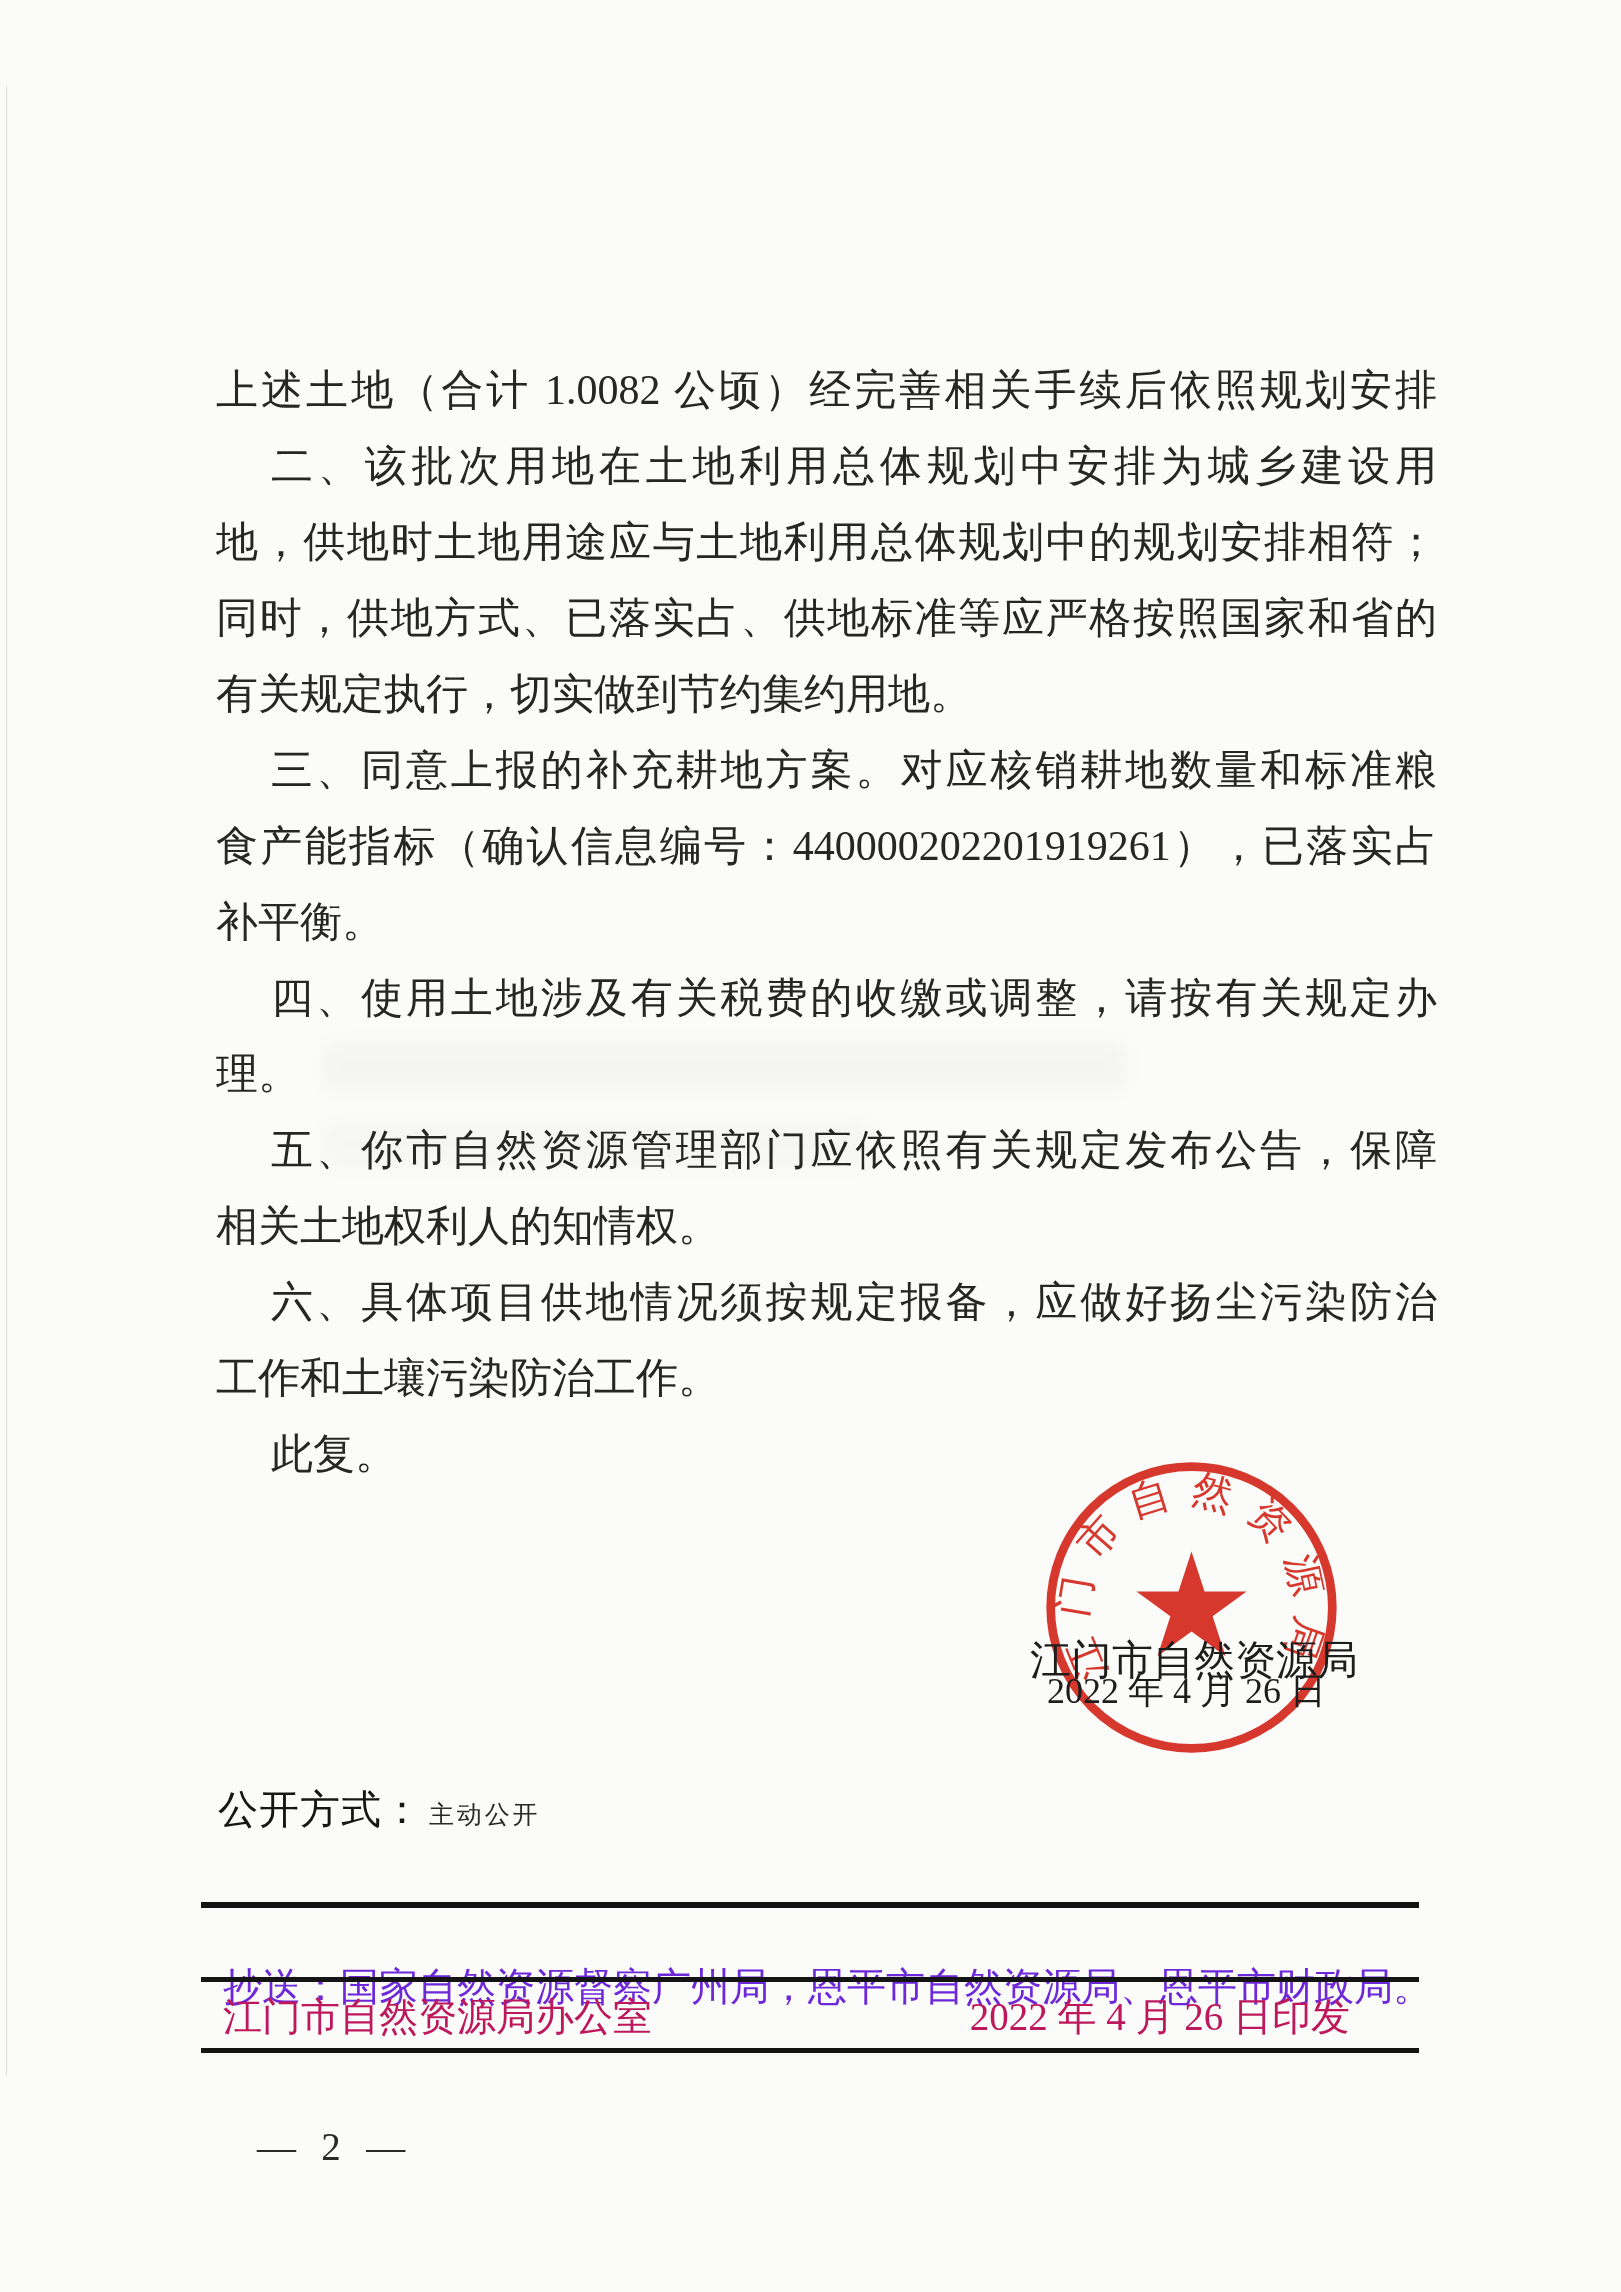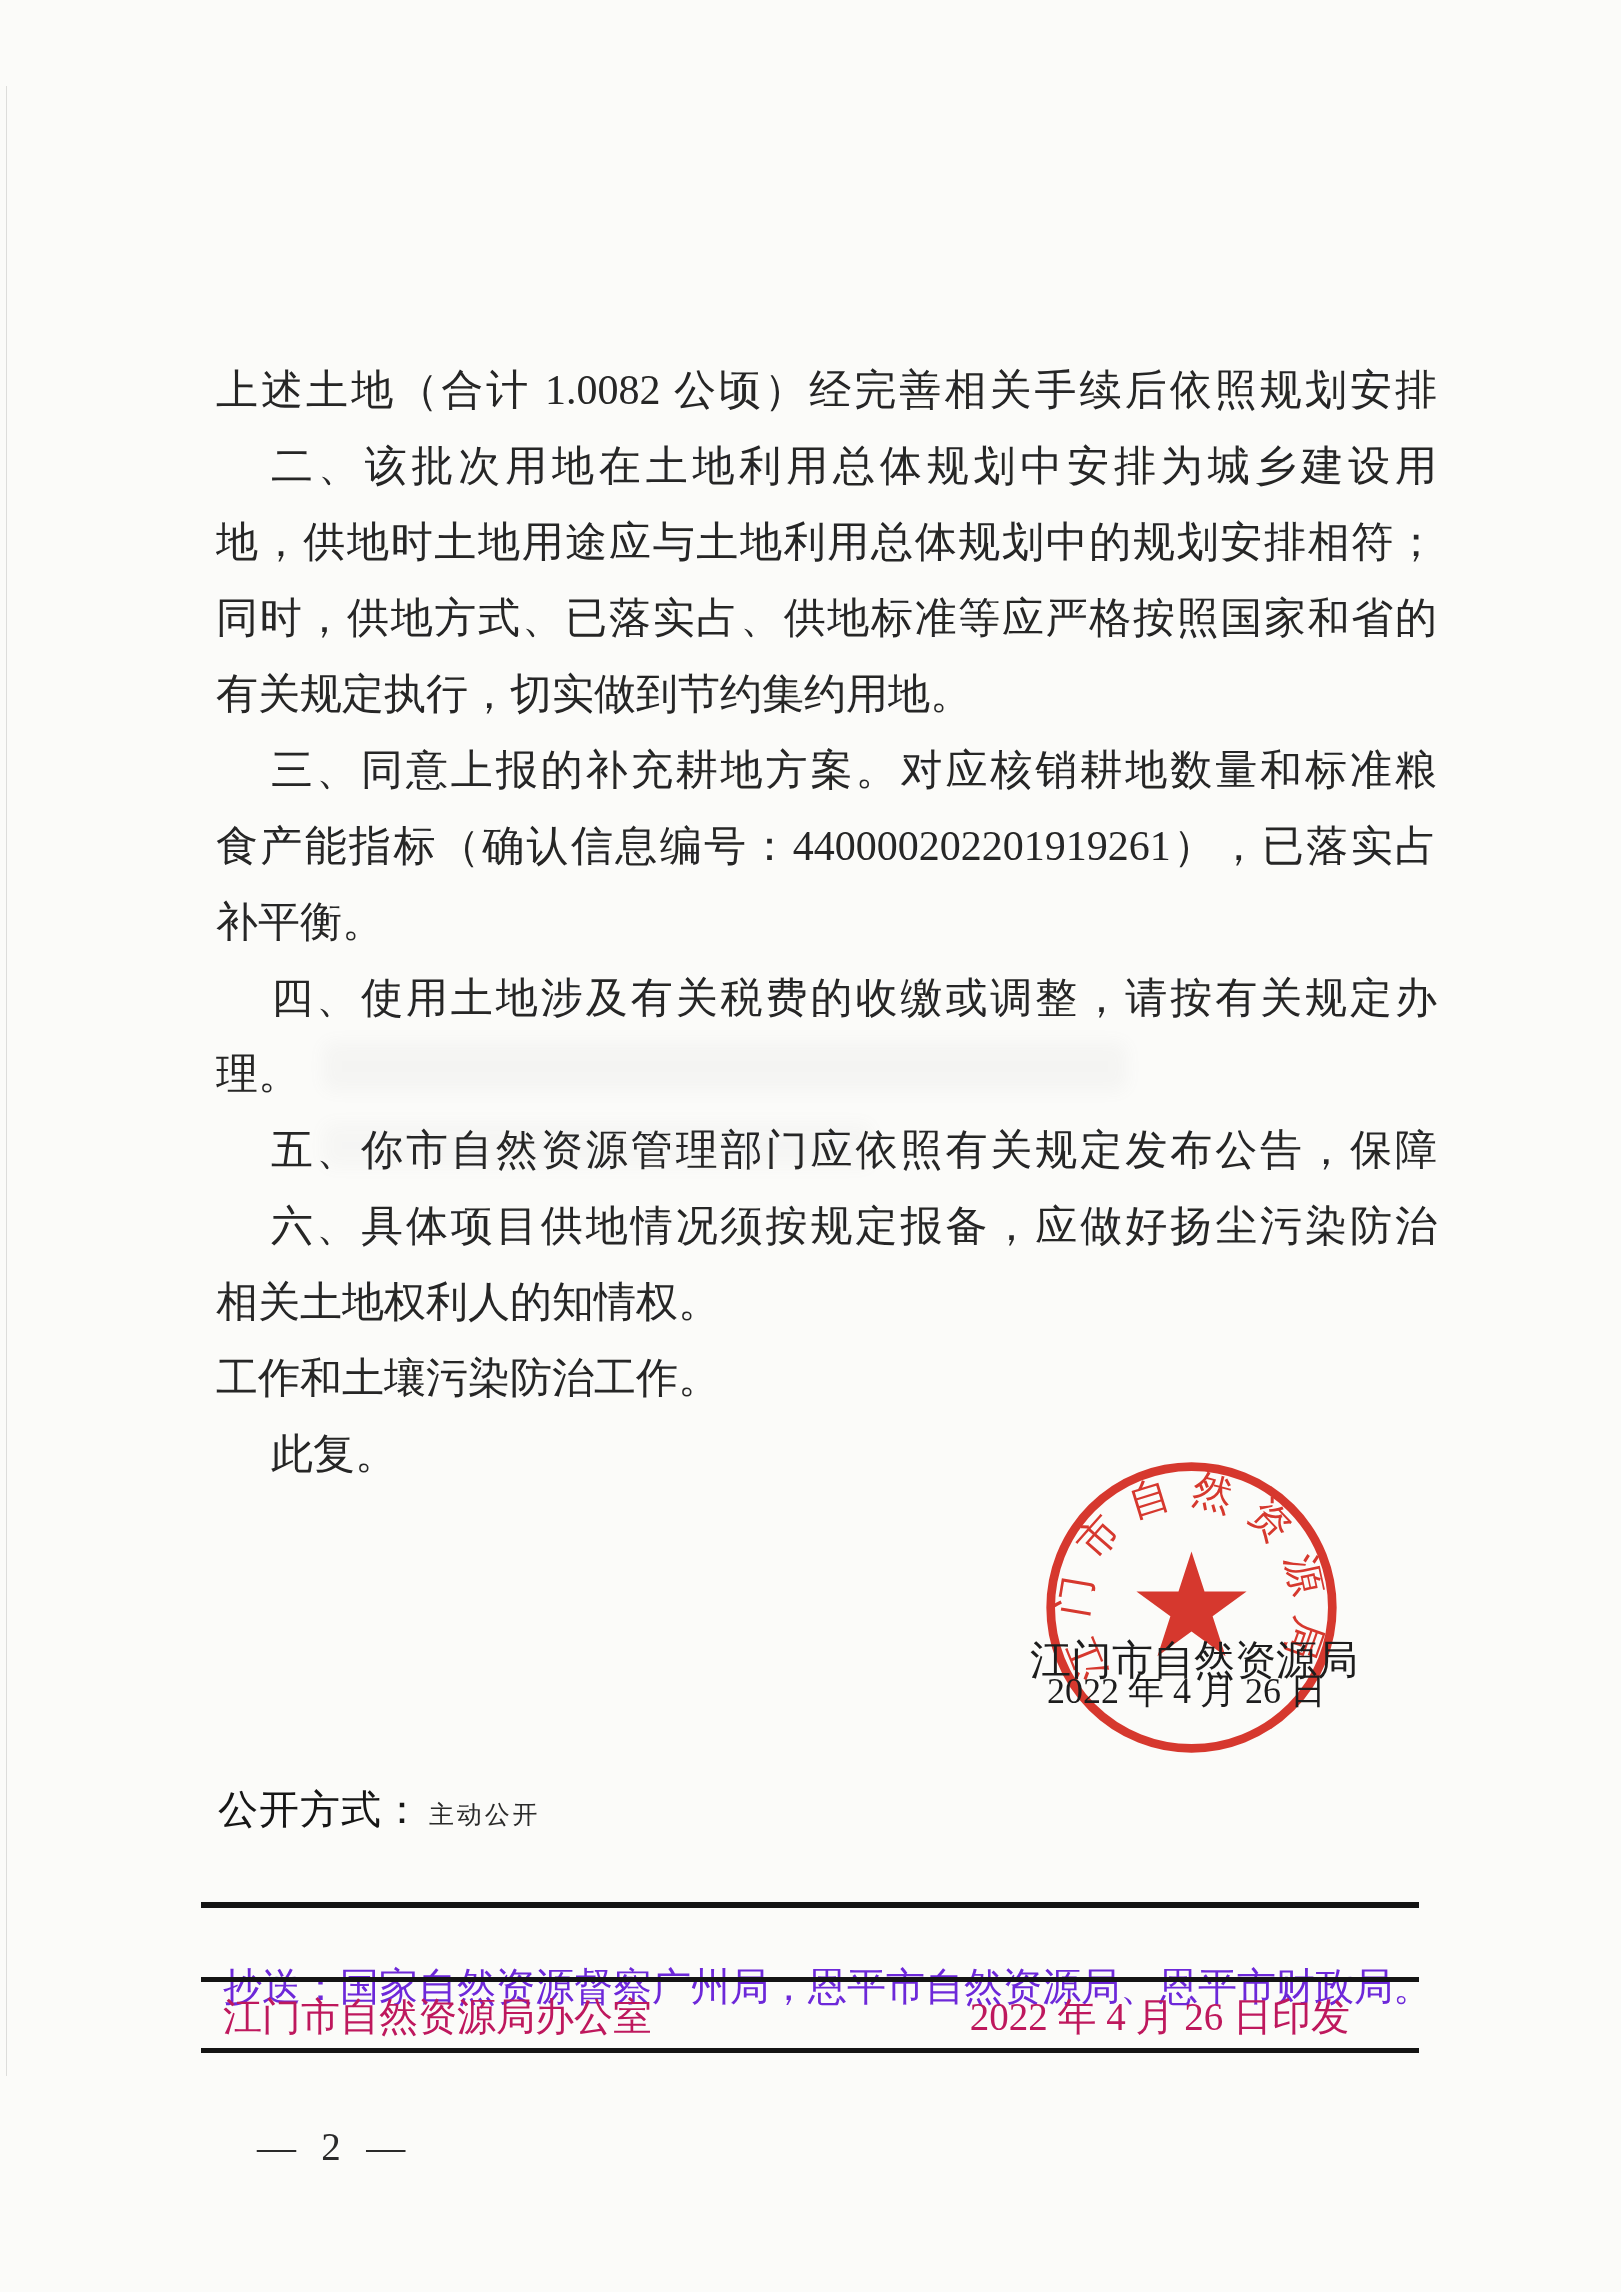--- a/index.html
+++ b/index.html
@@ -90,22 +90,22 @@
       <div class="line indent justify">二、该批次用地在土地利用总体规划中安排为城乡建设用</div>
       <div class="line justify">地，供地时土地用途应与土地利用总体规划中的规划安排相符；</div>
       <div class="line justify">同时，供地方式、已落实占、供地标准等应严格按照国家和省的</div>
       <div class="line">有关规定执行，切实做到节约集约用地。</div>
       <div class="line indent justify">三、同意上报的补充耕地方案。对应核销耕地数量和标准粮</div>
       <div class="line justify">食产能指标（确认信息编号：440000202201919261），已落实占</div>
       <div class="line">补平衡。</div>
       <div class="line indent justify">四、使用土地涉及有关税费的收缴或调整，请按有关规定办</div>
       <div class="line">理。</div>
       <div class="line indent justify">五、你市自然资源管理部门应依照有关规定发布公告，保障</div>
+      <div class="line">相关土地权利人的知情权。</div>
       <div class="line indent justify">六、具体项目供地情况须按规定报备，应做好扬尘污染防治</div>
-      <div class="line">相关土地权利人的知情权。</div>
       <div class="line">工作和土壤污染防治工作。</div>
       <div class="line indent">此复。</div>
     </div>
 
   <svg class="seal" viewBox="0 0 310 310" aria-hidden="true">
     <circle cx="155" cy="155" r="146" fill="none" stroke-width="9" stroke="#d7281d"></circle>
     <polygon points="155,97 168.5,138.4 212.1,138.5 176.9,164.1 190.3,205.5 155,180 119.7,205.5 133.1,164.1 97.9,138.5 141.5,138.4" fill="#d7281d"></polygon>
     <path id="sealArc" d="M 73 223.8 A 107 107 0 1 1 237 223.8" fill="none"></path>
     <text class="seal-text" fill="#d7281d">
       <textPath href="#sealArc" startOffset="4">江门市自然资源局</textPath>

